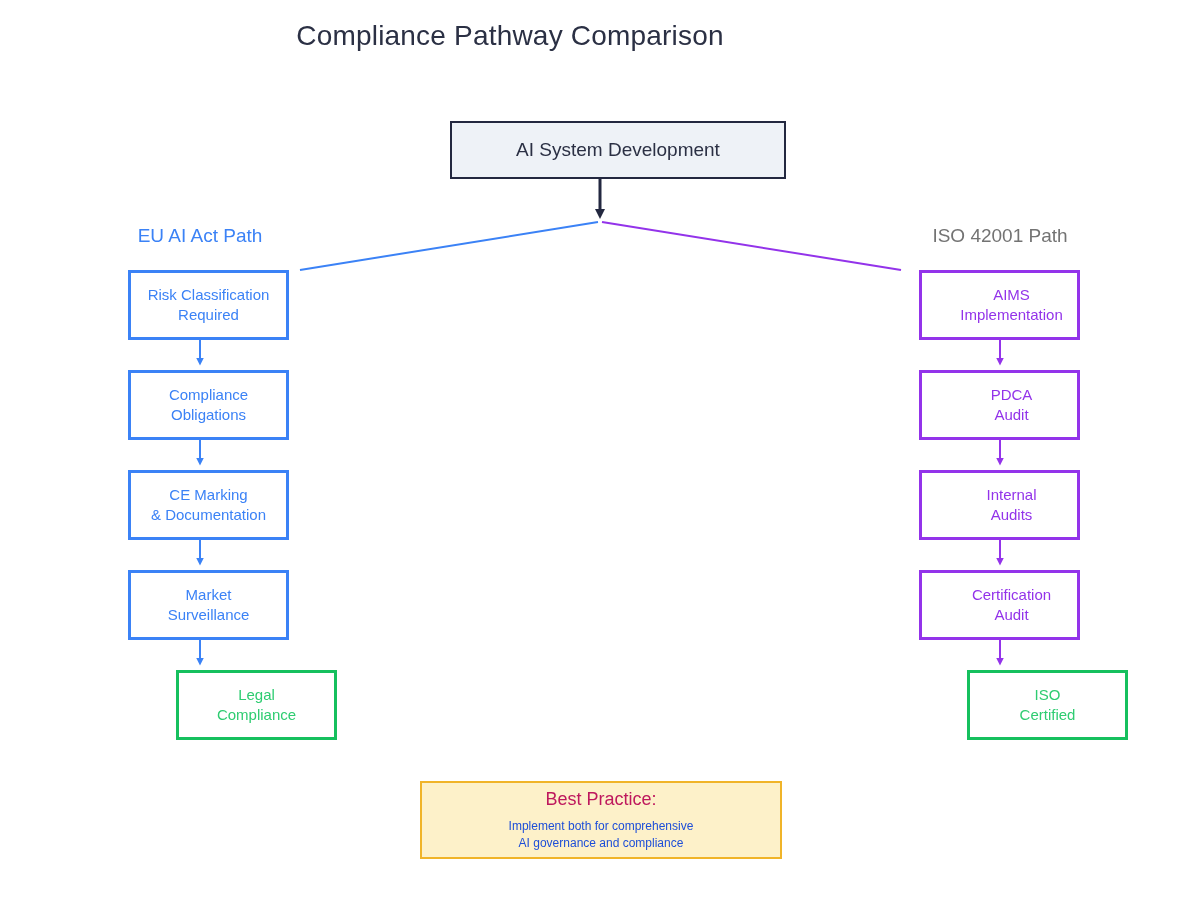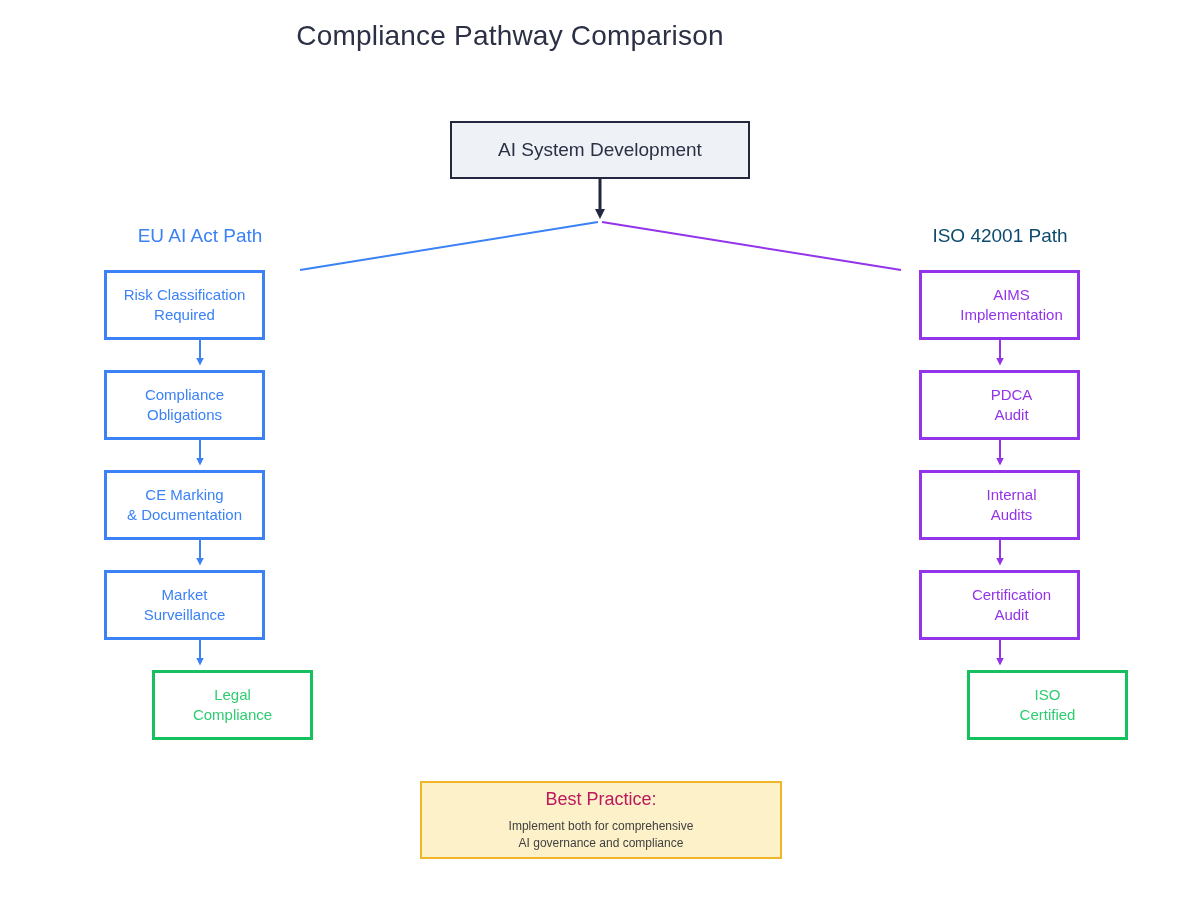--- a/index.html
+++ b/index.html
@@ -40,21 +40,21 @@
     color: #2b3044;
     letter-spacing: 0.2px;
     white-space: nowrap;
   }
 
   
   .root-node {
     position: absolute;
     left: 450px;
     top: 121px;
-    width: 300px;
+    width: 336px;
     height: 58px;
     box-sizing: border-box;
     background: #eef2f7;
     border: 2px solid #232840;
     display: flex;
     align-items: center;
     justify-content: center;
     font-size: 19px;
     color: #2b3044;
   }
@@ -62,40 +62,40 @@
   
   .column-header {
     position: absolute;
     top: 225px;
     width: 300px;
     text-align: center;
     font-size: 19px;
     white-space: nowrap;
   }
   .column-header.left  { left: 50px;  color: #3b82f6; }
-  .column-header.right { left: 850px; color: #0c4a6e; }
+  .column-header.right { left: 850px; color: #737373; }
 
   
   .flow-box {
     position: absolute;
     width: 161px;
     height: 70px;
     box-sizing: border-box;
     background: #ffffff;
     border: 3px solid #3b82f6;
     display: flex;
     flex-direction: column;
     align-items: center;
     justify-content: center;
     font-size: 15px;
     line-height: 20px;
     text-align: center;
     color: #3b82f6;
   }
-  .col-left  .flow-box { left: 104px; }
+  .col-left  .flow-box { left: 128px; }
   .col-right .flow-box { left: 919px; }
 
   .flow-box.purple { border-color: #9333ea; color: #9333ea; padding-left: 24px; }
   .flow-box.green  { border-color: #16c05e; color: #2ecc71; margin-left: 48px; }
 
   .flow-box .line { display: block; }
 
   
   .note-box {
     position: absolute;
@@ -112,21 +112,21 @@
     justify-content: center;
   }
   .note-title {
     font-size: 18px;
     color: #be185d;
     margin-bottom: 8px;
   }
   .note-body {
     font-size: 12px;
     line-height: 17px;
-    color: #404040;
+    color: #1d4ed8;
     text-align: center;
   }
   .note-body .line { display: block; }
 </style>
 </head>
 <body>
 
 <div id="canvas">
 
   <svg id="svg-layer" viewBox="0 0 1200 900" xmlns="http://www.w3.org/2000/svg">

